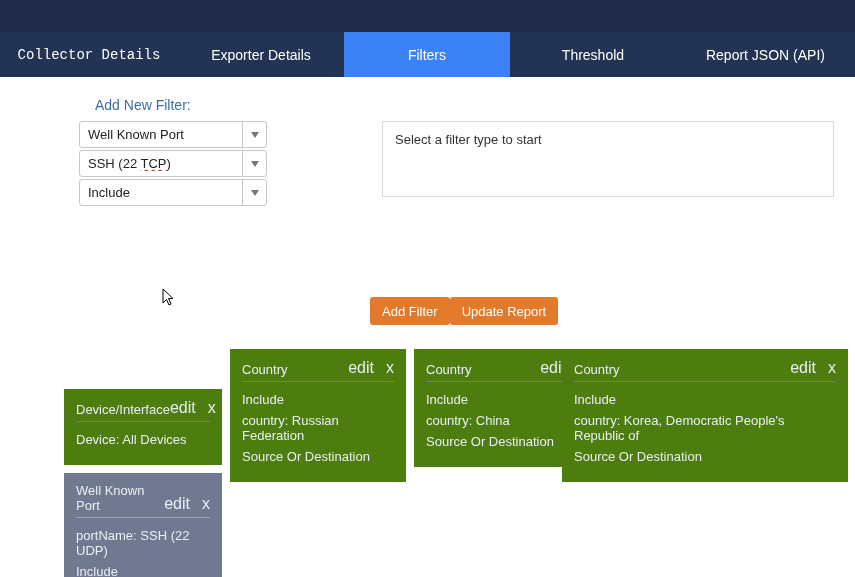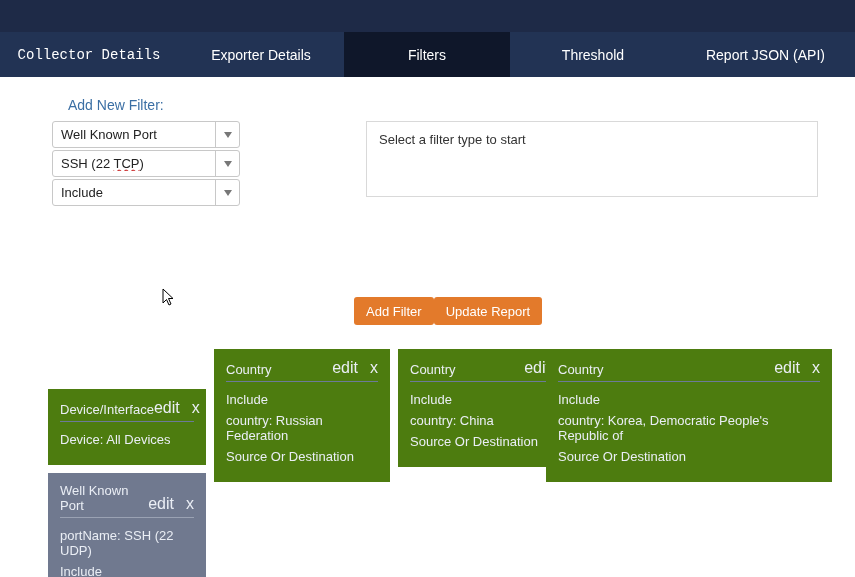--- a/index.html
+++ b/index.html
@@ -20,28 +20,28 @@
   .tab {
     color: #fff;
     font-size: 14px;
     display: flex;
     align-items: center;
     justify-content: center;
     padding: 0 30px;
     cursor: pointer;
     white-space: nowrap;
   }
-  .tab.active { background: #0f172a; }
+  .tab.active { background: #3b82f6; }
   .tab:nth-child(1){ width:178px;font-family:Liberation Mono, monospace;}
   .tab:nth-child(2){ width:178px;}
   .tab:nth-child(3){ width:178px;}
   .tab:nth-child(4){ width:178px;}
   .tab:nth-child(5){ flex:1; }
 
-  .content { position: relative; padding: 20px 0 0 6px; height: calc(577px - 77px); }
+  .content { position: relative; padding: 20px 0 0 17px; height: calc(577px - 77px); margin-left: 16px; }
 
   .add-new-label {
     color: #3b6fa4;
     font-size: 14px;
     margin-left: 62px;
     margin-bottom: 8px;
   }
 
   .dd-stack { margin-left: 46px; }
   .dd {

